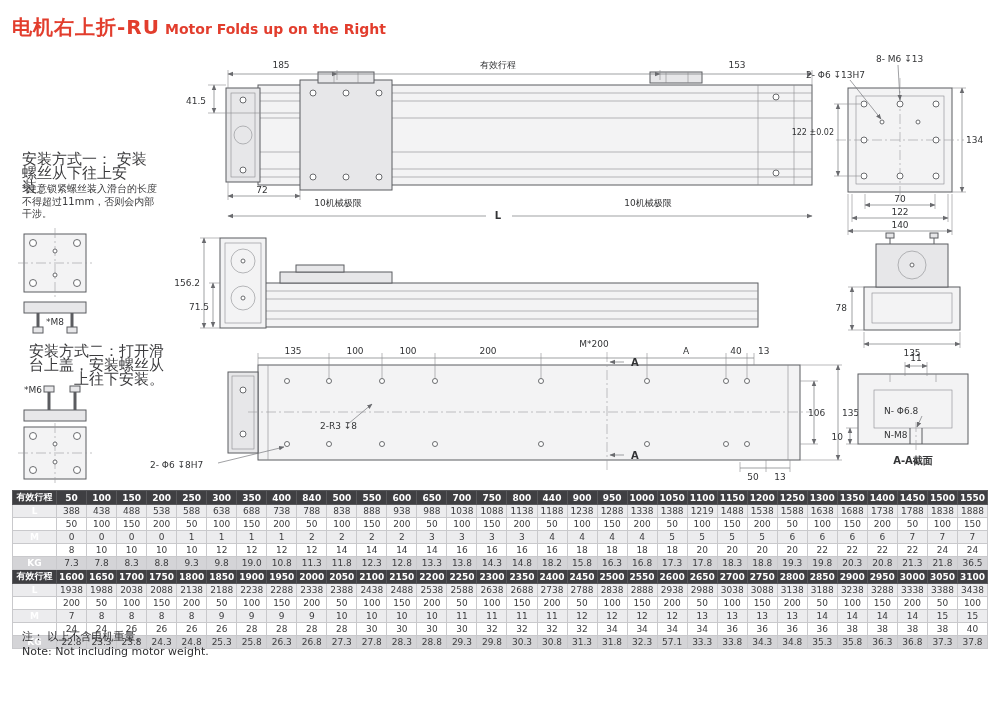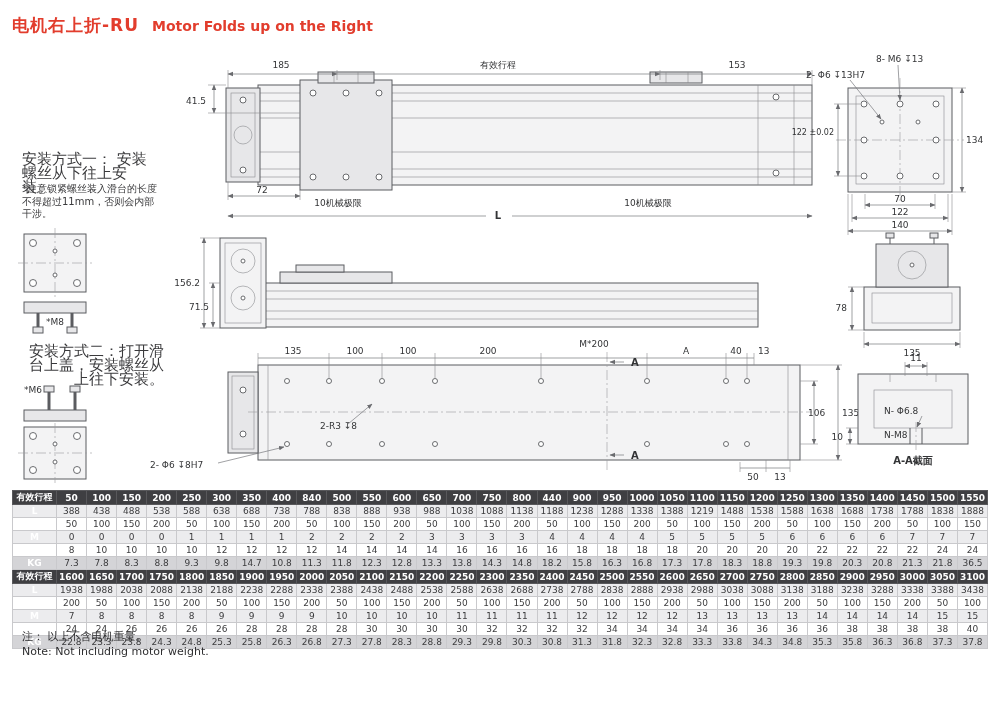--- a/index.html
+++ b/index.html
@@ -1,21 +1,21 @@
 <!DOCTYPE html>
 <html><head>
 <meta charset="utf-8">
 <style>
   * { margin:0; padding:0; box-sizing:border-box; }
   html,body { width:1000px; height:725px; background:#fff; font-family:"DejaVu Sans", sans-serif; }
   #page { position:relative; width:1000px; height:725px; background:#fff; overflow:hidden; }
   .abs { position:absolute; }
   #title { left:12px; top:14px; white-space:nowrap; }
-  #title .zh { font-size:17px; font-weight:bold; color:#e23d2d; letter-spacing:1px; }
-  #title .en { font-size:14px; font-weight:bold; color:#e23d2d; margin-left:8px; }
+  #title .zh { font-size:20px; font-weight:bold; color:#e23d2d; letter-spacing:1px; }
+  #title .en { font-size:14px; font-weight:bold; color:#e23d2d; }
   #drawing { left:0; top:0; }
   .note { color:#3a3a3c; font-size:15px; line-height:14px; }
   #note1 { left:22px; top:152px; width:132px; }
   #warn  { left:22px; top:183px; width:138px; font-size:10px; line-height:12.5px; }
   #note2 { left:22px; top:344px; width:142px;text-align:right; }
   #tablewrap { left:12px; top:490px; width:976px; }
   table { border-collapse:collapse; table-layout:fixed; width:100%; }
   td { border:1px solid #c9c9cc; font-size:9px; text-align:center; height:13px; padding:0;
        color:#3c3c3e; overflow:hidden; white-space:nowrap; }
   tr.r-L td, tr.r-M td { background:#ececee; }
@@ -504,21 +504,21 @@
             <td>24</td>
           </tr>
           <tr class="r-KG">
             <td class="lbl">KG</td>
             <td>7.3</td>
             <td>7.8</td>
             <td>8.3</td>
             <td>8.8</td>
             <td>9.3</td>
             <td>9.8</td>
-            <td>14.7</td>
+            <td>19.0</td>
             <td>10.8</td>
             <td>11.3</td>
             <td>11.8</td>
             <td>12.3</td>
             <td>12.8</td>
             <td>13.3</td>
             <td>13.8</td>
             <td>14.3</td>
             <td>14.8</td>
             <td>18.2</td>
@@ -722,21 +722,21 @@
             <td>27.8</td>
             <td>28.3</td>
             <td>28.8</td>
             <td>29.3</td>
             <td>29.8</td>
             <td>30.3</td>
             <td>30.8</td>
             <td>31.3</td>
             <td>31.8</td>
             <td>32.3</td>
-            <td>32.8</td>
+            <td>57.1</td>
             <td>33.3</td>
             <td>33.8</td>
             <td>34.3</td>
             <td>34.8</td>
             <td>35.3</td>
             <td>35.8</td>
             <td>36.3</td>
             <td>36.8</td>
             <td>37.3</td>
             <td>37.8</td>

